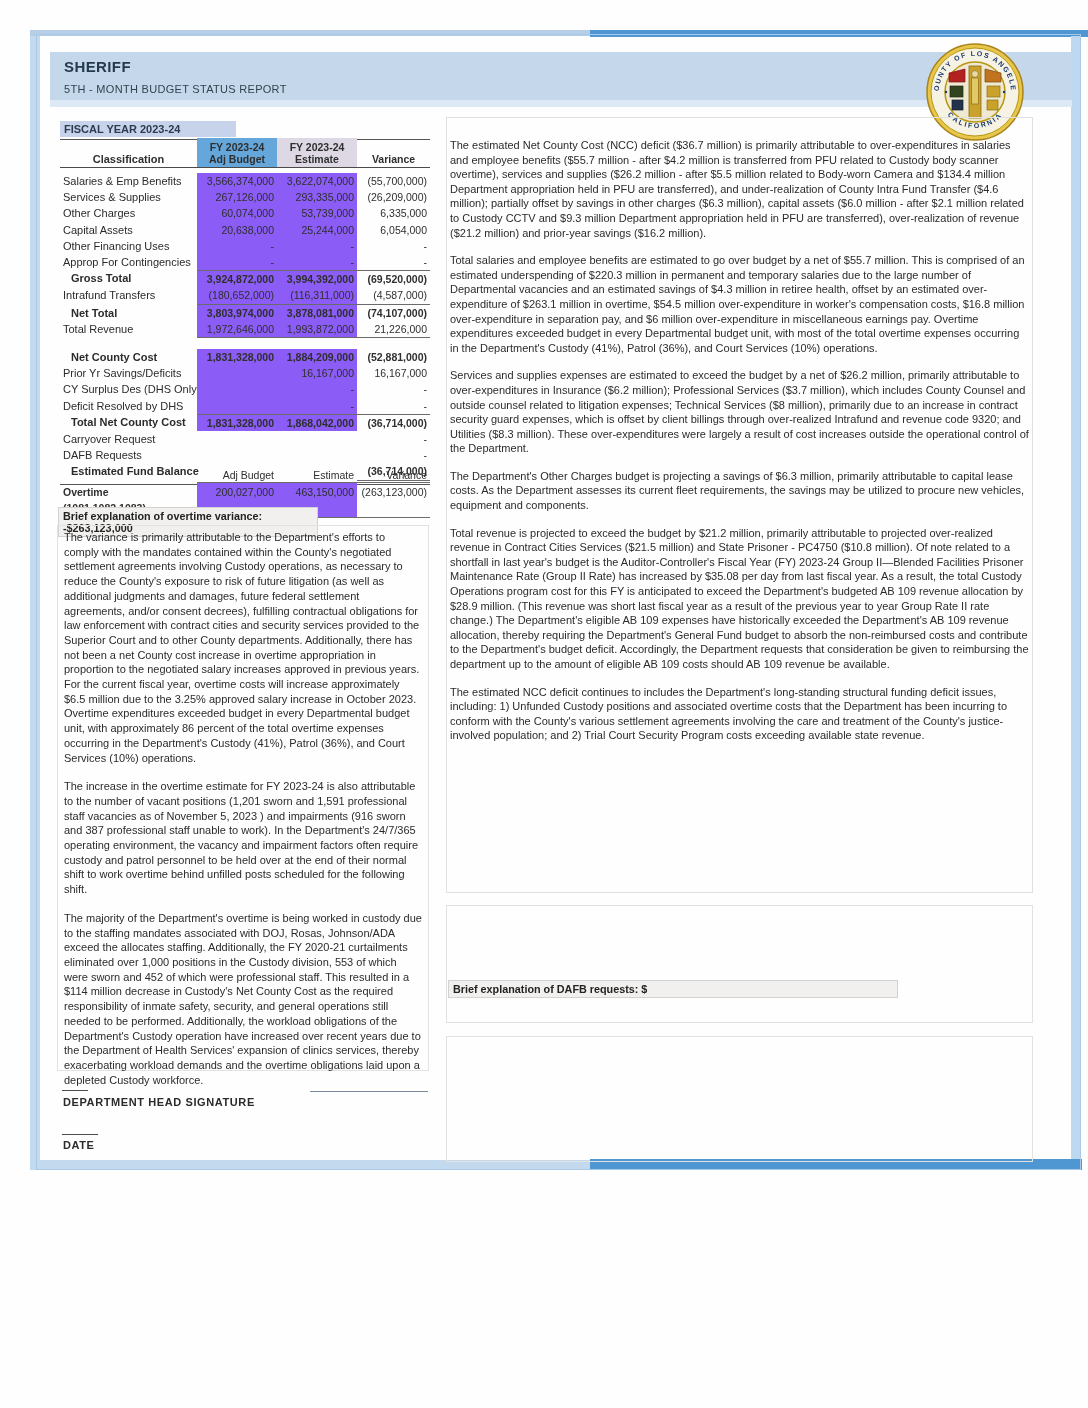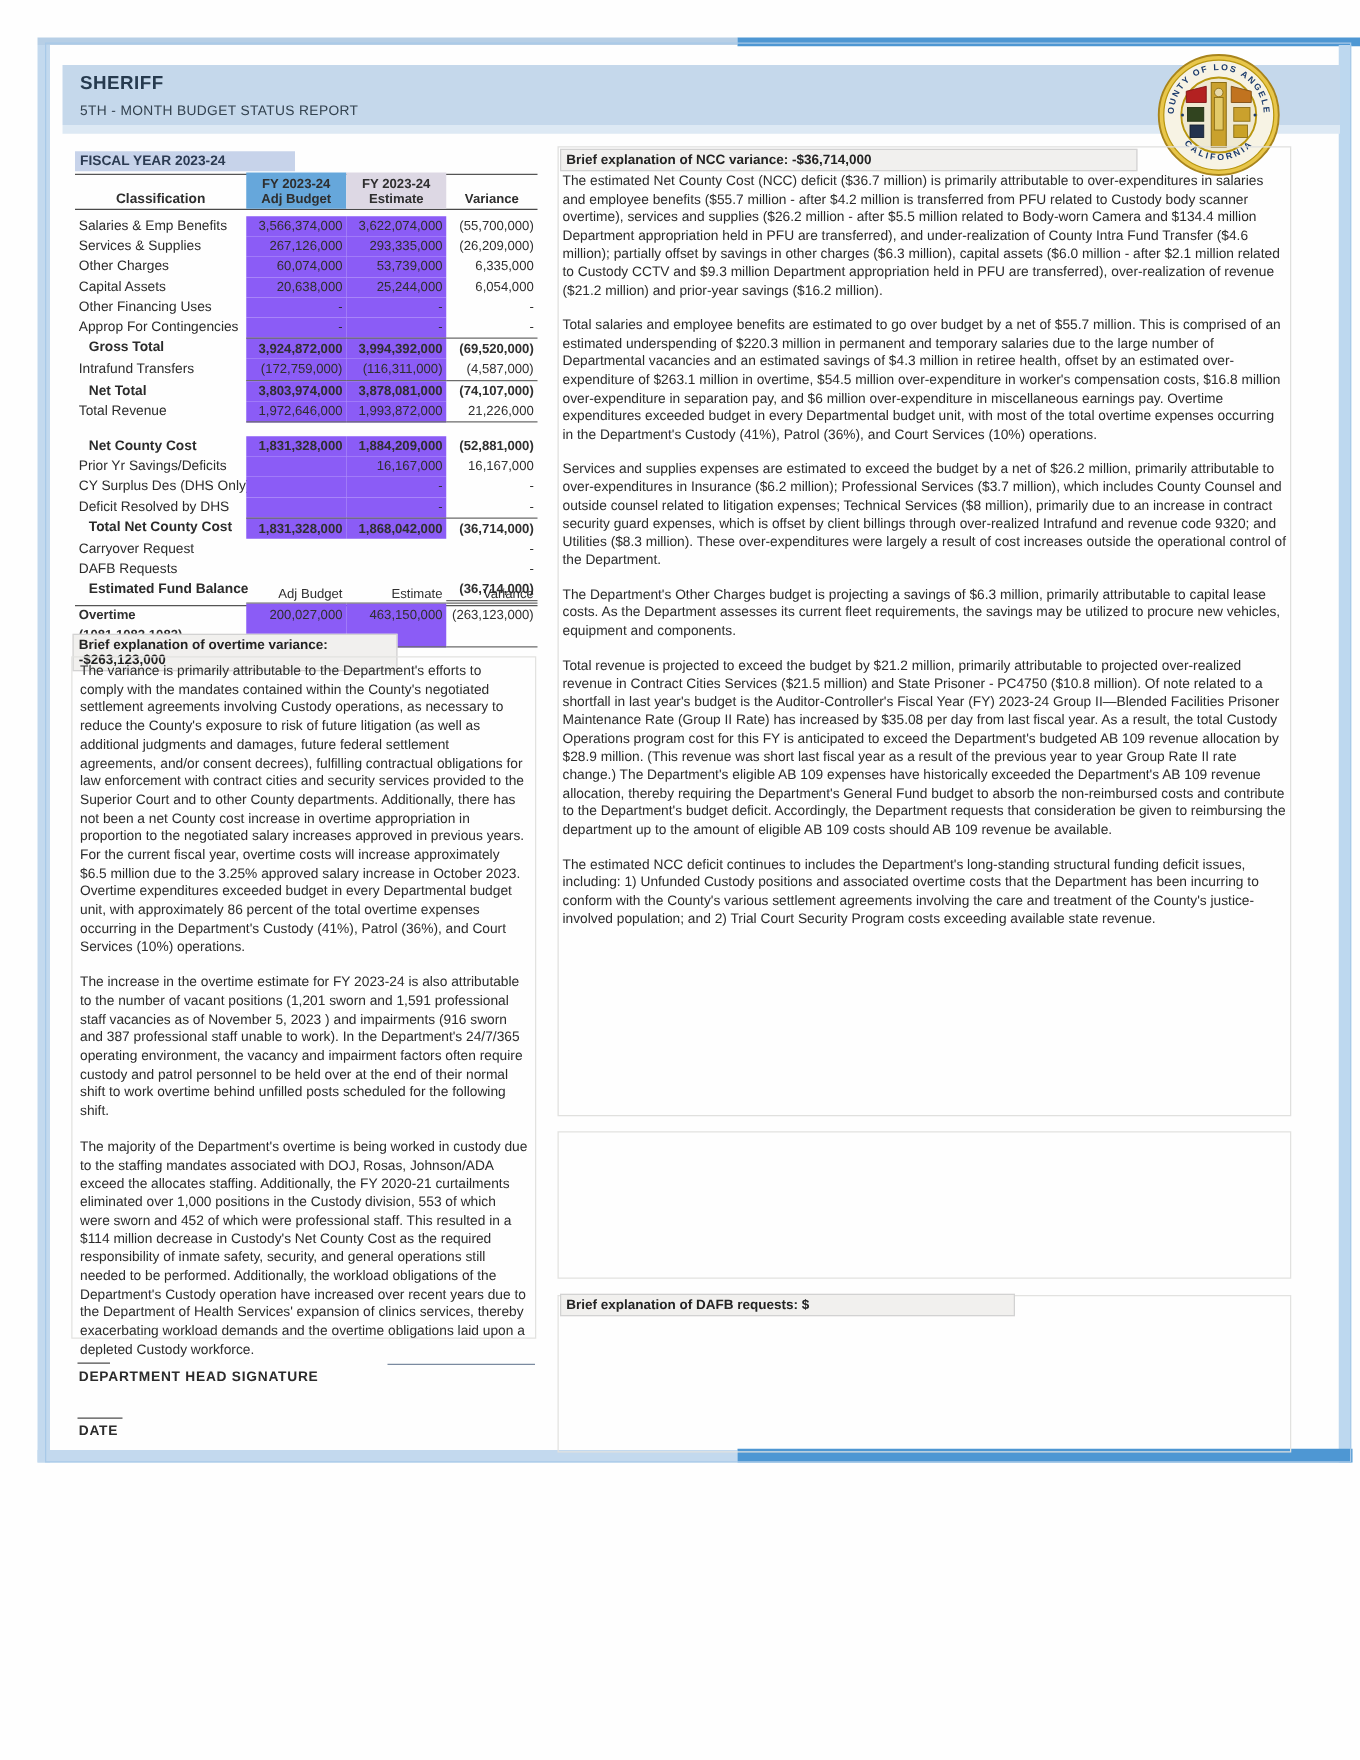--- a/index.html
+++ b/index.html
@@ -58,21 +58,21 @@
   .para:last-child { margin-bottom:0; }
 
   .ncc-label { position:absolute; left:448px; top:118px; width:462px; }
   .ncc-box { position:absolute; left:446px; top:117px; width:587px; height:776px; border:1px solid #e0e0de; }
   .ncc-text { position:absolute; left:450px; top:138px; width:580px; }
   .ncc-text .para { line-height:14.6px; margin-bottom:13px; }
 
   .co-box { position:absolute; left:446px; top:905px; width:587px; height:118px; border:1px solid #e2e2e0; }
   .co-label { position:absolute; left:448px; top:906px; width:382px; }
   .dafb-box { position:absolute; left:446px; top:1036px; width:587px; height:126px; border:1px solid #e2e2e0; }
-  .dafb-label { position:absolute; left:448px; top:1034px; width:364px; }
+  .dafb-label { position:absolute; left:448px; top:979px; width:450px; }
 
   
   .sigline { position:absolute; height:0; border-top:1.5px solid #4d4d4d; }
   .sig-label { position:absolute; font-size:11px; font-weight:bold; letter-spacing:0.6px; color:#2b2b2b; }
 </style>
 </head>
 <body>
 
 <div class="page">
 
@@ -158,21 +158,21 @@
         <div class="tc tn">-</div>
         <div class="tc tl">Approp For Contingencies</div>
         <div class="tc tn sh">-</div>
         <div class="tc tn sh">-</div>
         <div class="tc tn">-</div>
         <div class="tc tl b ind">Gross Total</div>
         <div class="tc tn b sh lt">3,924,872,000</div>
         <div class="tc tn b sh lt">3,994,392,000</div>
         <div class="tc tn b lt">(69,520,000)</div>
         <div class="tc tl">Intrafund Transfers</div>
-        <div class="tc tn sh lb">(172,759,000)</div>
+        <div class="tc tn sh lb">(180,652,000)</div>
         <div class="tc tn sh lb">(116,311,000)</div>
         <div class="tc tn lb">(4,587,000)</div>
         <div class="tc tl b ind">Net Total</div>
         <div class="tc tn b sh">3,803,974,000</div>
         <div class="tc tn b sh">3,878,081,000</div>
         <div class="tc tn b">(74,107,000)</div>
         <div class="tc tl">Total Revenue</div>
         <div class="tc tn sh lb">1,972,646,000</div>
         <div class="tc tn sh lb">1,993,872,000</div>
         <div class="tc tn lb">21,226,000</div>
@@ -230,23 +230,20 @@
   <div class="ot-label">
     <span class="label-bar" style="width:100%;">Brief explanation of overtime variance: -$263,123,000</span>
   </div>
   <div class="ot-box">
     <p class="para">The variance is primarily attributable to the Department's efforts to comply with the mandates contained within the County's negotiated settlement agreements involving Custody operations, as necessary to reduce the County's exposure to risk of future litigation (as well as additional judgments and damages, future federal settlement agreements, and/or consent decrees), fulfilling contractual obligations for law enforcement with contract cities and security services provided to the Superior Court and to other County departments.  Additionally, there has not been a net County cost increase in overtime appropriation in proportion to the negotiated salary increases approved in previous years.  For the current fiscal year, overtime costs will increase approximately $6.5 million due to the 3.25% approved salary increase in October 2023.  Overtime expenditures exceeded budget in every Departmental budget unit, with approximately 86 percent of the total overtime expenses occurring in the Department's Custody (41%), Patrol (36%), and Court Services (10%) operations.</p>
     <p class="para">The increase in the overtime estimate for FY 2023-24 is also attributable to the number of vacant positions (1,201 sworn  and 1,591 professional staff vacancies as of November 5, 2023  ) and impairments (916 sworn and 387 professional staff unable to work).  In the Department's 24/7/365 operating environment, the vacancy and impairment factors often require custody and patrol personnel to be held over at the end of their normal shift to work overtime behind unfilled posts scheduled for the following shift.</p>
     <p class="para">The majority of the Department's overtime is being worked in custody due to the staffing mandates associated with DOJ, Rosas, Johnson/ADA exceed the allocates staffing.  Additionally, the FY 2020-21 curtailments eliminated over 1,000 positions in the Custody division, 553 of which were sworn and 452 of which were professional staff.  This resulted in a $114 million decrease in Custody's Net County Cost as the required responsibility of inmate safety, security, and general operations still needed to be performed.  Additionally, the workload obligations of the Department's Custody operation have increased over recent years due to the Department of Health Services' expansion of clinics services, thereby exacerbating workload demands and the overtime obligations laid upon a depleted Custody workforce.</p>
   </div>
 
   <div class="ncc-box"></div>
-  <div class="ncc-label">
-    <span class="label-bar" style="width:100%;">Brief explanation of NCC variance: -$36,714,000</span>
-  </div>
   <div class="ncc-text">
     <p class="para">The estimated Net County Cost (NCC) deficit ($36.7 million) is primarily attributable to over-expenditures in salaries and employee benefits ($55.7 million - after $4.2 million is transferred from PFU related to Custody body scanner overtime), services and supplies ($26.2 million - after $5.5 million related to Body-worn Camera and $134.4 million Department appropriation held in PFU are transferred), and under-realization of County Intra Fund Transfer ($4.6 million); partially offset by savings in other charges ($6.3 million), capital assets ($6.0 million - after $2.1 million related to Custody CCTV and $9.3 million Department appropriation held in PFU are transferred), over-realization of revenue ($21.2 million) and prior-year savings ($16.2 million).</p>
     <p class="para">Total salaries and employee benefits are estimated to go over budget by a net of $55.7 million.  This is comprised of an estimated underspending of $220.3 million in permanent and temporary salaries due to the large number of Departmental vacancies and an estimated savings of $4.3 million in retiree health, offset by an estimated over-expenditure of $263.1 million in overtime, $54.5 million over-expenditure in worker's compensation costs, $16.8 million over-expenditure in separation pay, and $6 million over-expenditure in miscellaneous earnings pay.  Overtime expenditures exceeded budget in every Departmental budget unit, with most of the total overtime expenses occurring in the Department's Custody (41%), Patrol (36%), and Court Services (10%) operations.</p>
     <p class="para">Services and supplies expenses are estimated to exceed the budget by a net of $26.2 million, primarily attributable to over-expenditures in Insurance ($6.2 million); Professional Services ($3.7 million), which includes County Counsel and outside counsel related to litigation expenses; Technical Services ($8 million), primarily due to an increase in contract security guard expenses, which is offset by client billings through over-realized Intrafund and revenue code 9320; and Utilities ($8.3 million).  These over-expenditures were largely a result of cost increases outside the operational control of the Department.</p>
     <p class="para">The Department's Other Charges budget is projecting a savings of $6.3 million, primarily attributable to capital lease costs.  As the Department assesses its current fleet requirements, the savings may be utilized to procure new vehicles, equipment and components.</p>
     <p class="para">Total revenue is projected to exceed the budget by $21.2 million, primarily attributable to projected over-realized revenue in Contract Cities Services ($21.5 million) and State Prisoner - PC4750 ($10.8 million). Of note related to a shortfall in last year's budget is the Auditor-Controller's Fiscal Year (FY) 2023-24 Group II—Blended Facilities Prisoner Maintenance Rate (Group II Rate) has increased by $35.08 per day from last fiscal year.  As a result, the total Custody Operations program cost for this FY is anticipated to exceed the Department's budgeted AB 109 revenue allocation by $28.9 million.  (This revenue was short last fiscal year as a result of the previous year to year Group Rate II rate change.)  The Department's eligible AB 109 expenses have historically exceeded the Department's AB 109 revenue allocation, thereby requiring the Department's General Fund budget to absorb the non-reimbursed costs and contribute to the Department's budget deficit.  Accordingly, the Department requests that consideration be given to reimbursing the department up to the amount of eligible AB 109 costs should AB 109 revenue be available.</p>
     <p class="para">The estimated NCC deficit continues to includes the Department's long-standing structural funding deficit issues, including:  1) Unfunded Custody positions and associated overtime costs that the Department has been incurring to conform with the County's various settlement agreements involving the care and treatment of the County's justice-involved population; and 2) Trial Court Security Program costs exceeding available state revenue.</p>
   </div>
 
   <div class="co-box"></div>

